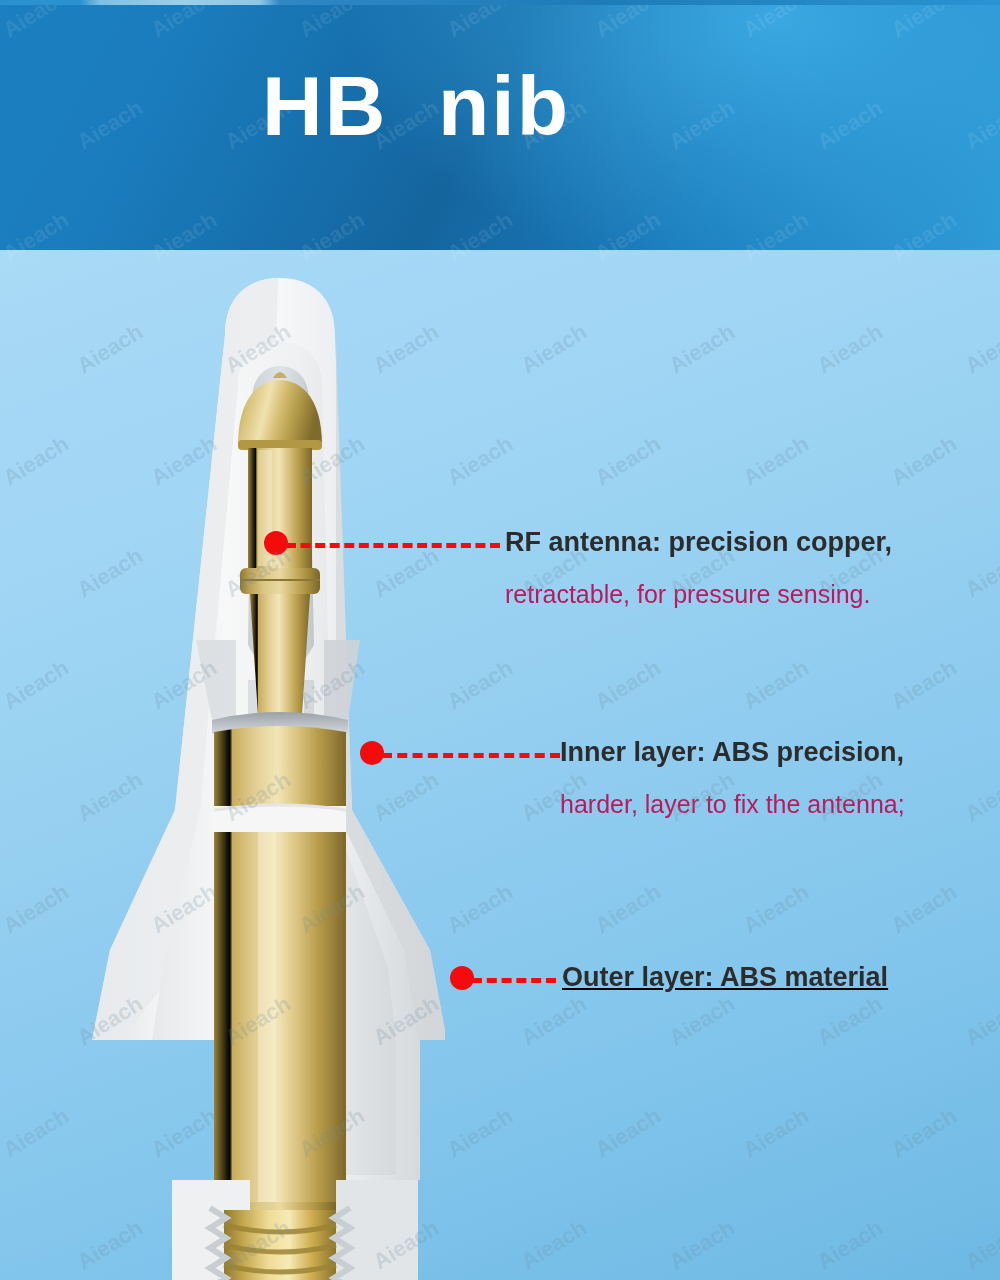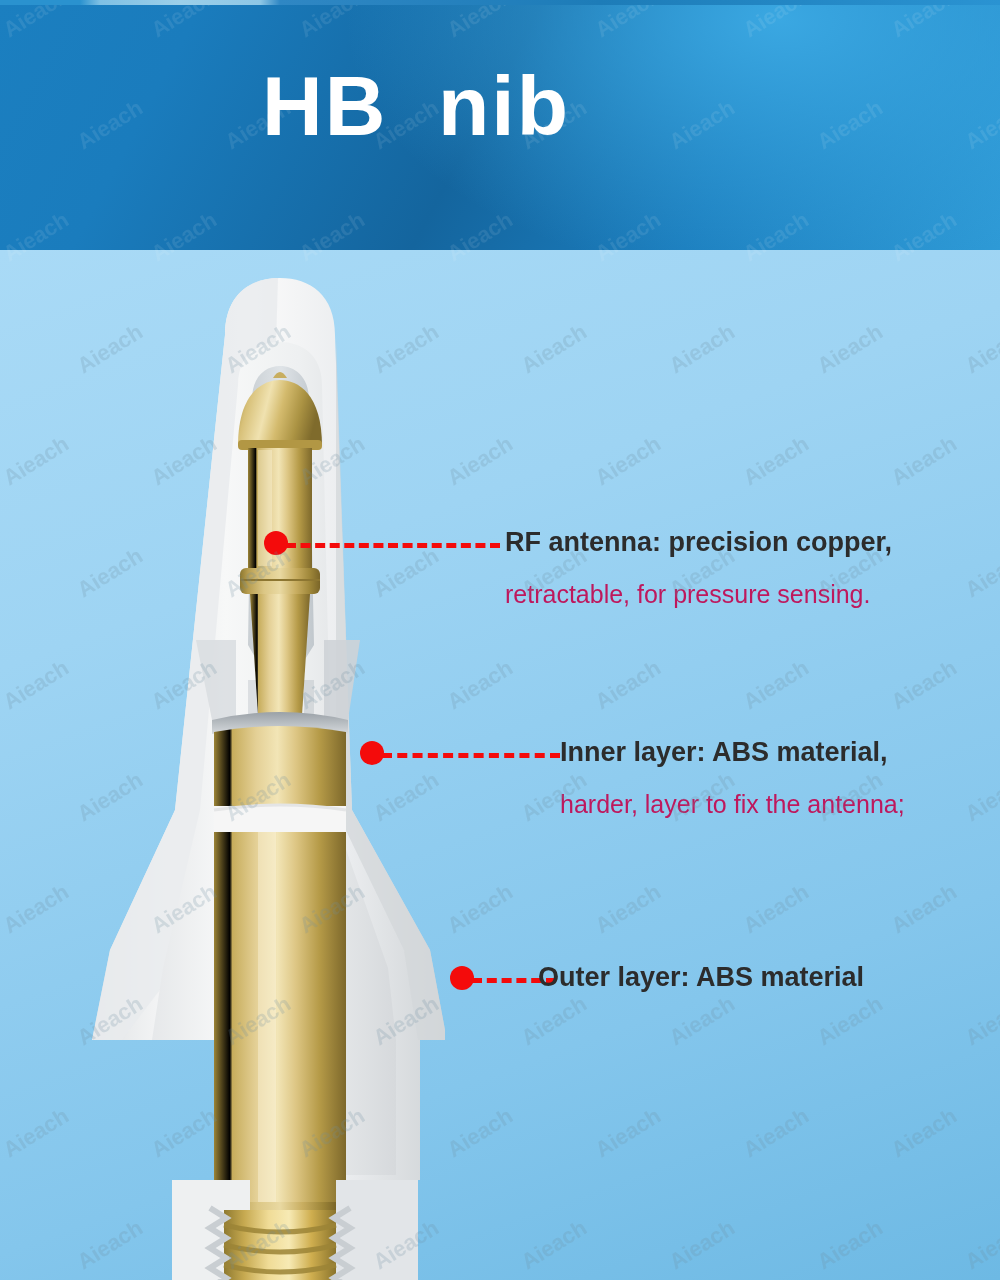--- a/index.html
+++ b/index.html
@@ -326,29 +326,29 @@
     <div class="callout-text" style="left:505px; top:527px;">
       <div class="callout-title">RF antenna: precision copper,</div>
       <div class="callout-sub">retractable, for pressure sensing.</div>
     </div>
   </div>
 
   <div class="callout">
     <div class="callout-dot" style="left:360px; top:741px;"></div>
     <div class="callout-line" style="left:382px; top:753px; width:178px;"></div>
     <div class="callout-text" style="left:560px; top:737px;">
-      <div class="callout-title">Inner layer: ABS material,</div>
+      <div class="callout-title">Inner layer: ABS precision,</div>
       <div class="callout-sub align-right">harder, layer to fix the antenna;</div>
     </div>
   </div>
 
   <div class="callout">
     <div class="callout-dot" style="left:450px; top:966px;"></div>
     <div class="callout-line" style="left:472px; top:978px; width:84px;"></div>
-    <div class="callout-text" style="left:538px; top:962px;">
+    <div class="callout-text" style="left:562px; top:962px;text-decoration:underline;">
       <div class="callout-title">Outer layer: ABS material</div>
     </div>
   </div>
 
   <div class="watermark-layer" id="watermark-layer">
       <span class="wm on-dark" style="left: 0px; top: 0px;">Aieach</span>
       <span class="wm on-dark" style="left: 148px; top: 0px;">Aieach</span>
       <span class="wm on-dark" style="left: 296px; top: 0px;">Aieach</span>
       <span class="wm on-dark" style="left: 444px; top: 0px;">Aieach</span>
       <span class="wm on-dark" style="left: 592px; top: 0px;">Aieach</span>

